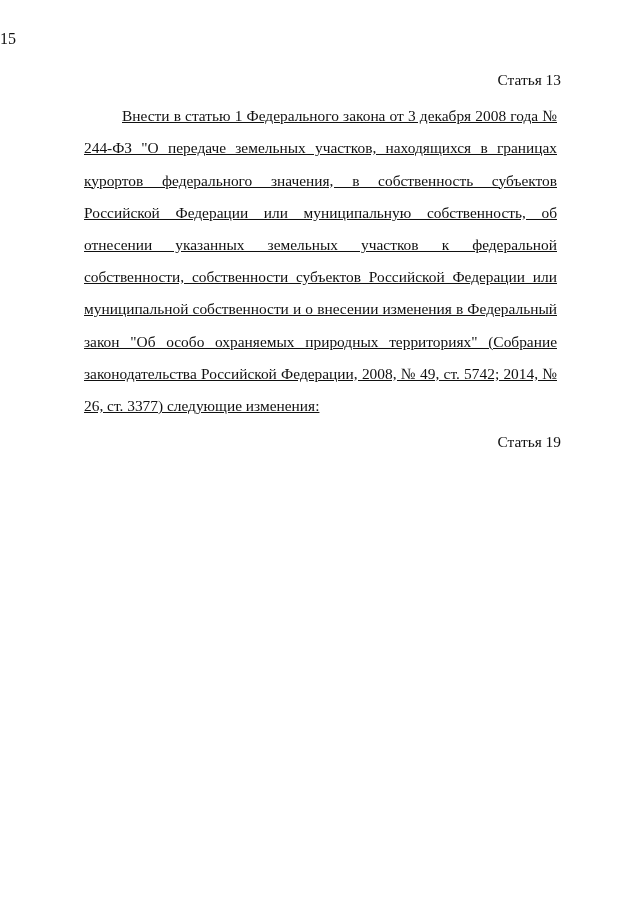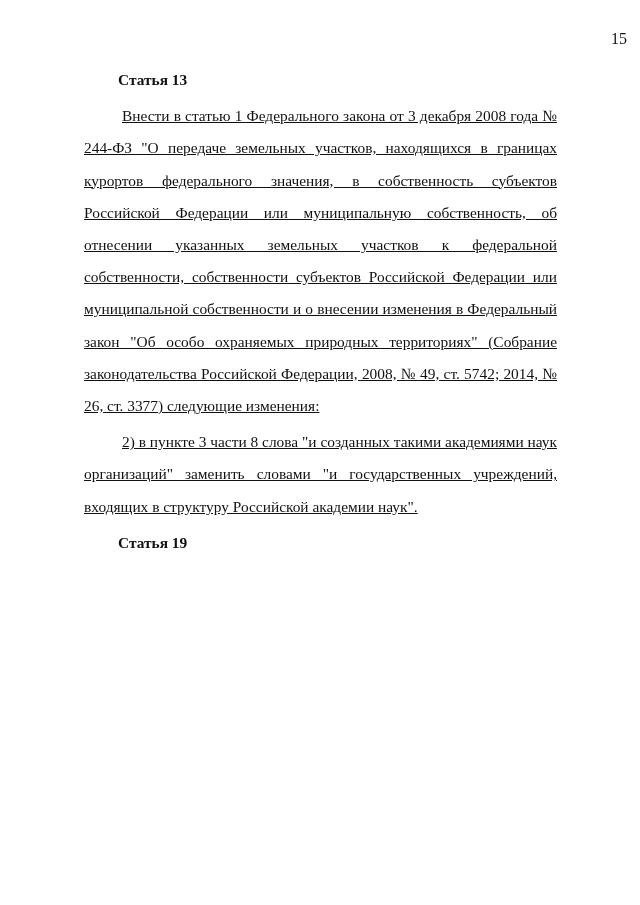--- a/index.html
+++ b/index.html
@@ -1,32 +1,31 @@
 <!DOCTYPE html>
 <html><head>
 <meta charset="utf-8">
 <style>
   html, body { margin: 0; padding: 0; background: #ffffff; }
   body { width: 640px; height: 905px; position: relative; overflow: hidden;
          font-family: "Liberation Serif", "DejaVu Serif", serif; color: #111; }
   .page { position: absolute; left: 0; top: 0; width: 640px; height: 905px; background: #fff; }
-  .pagenum { position: absolute; top: 30px; left: 0; width: 579px; text-align: right; font-size: 16px; padding-left: 48px; }
+  .pagenum { position: absolute; top: 30px; left: 0; width: 579px; text-align: left; font-size: 16px; }
   .content { position: absolute; left: 80px; top: 64px; width: 481px; font-size: 15.4px; line-height: 32.2px; }
-  .heading { font-weight: bold; padding-left: 38px; margin: 0; }
+  .heading { font-weight: normal; padding-left: 38px; margin: 0; text-align: right; }
   .para { margin: 4px; text-align: justify; text-indent: 38px; text-decoration: underline; }
   .h14 { margin-top: 1px; }
 </style>
 </head>
 <body>
 
 <div class="page">
   <div class="pagenum">15</div>
   <div class="content">
     <section>
       <p class="heading">Статья 13</p>
       <p class="para">Внести в статью 1 Федерального закона от 3 декабря 2008 года № 244-ФЗ "О передаче земельных участков, находящихся в границах курортов федерального значения, в собственность субъектов Российской Федерации или муниципальную собственность, об отнесении указанных земельных участков к федеральной собственности, собственности субъектов Российской Федерации или муниципальной собственности и о внесении изменения в Федеральный закон "Об особо охраняемых природных территориях" (Собрание законодательства Российской Федерации, 2008, № 49, ст. 5742; 2014, № 26, ст. 3377) следующие изменения:</p>
-      <p class="para">2) в пункте 3 части 8 слова "и созданных такими академиями наук организаций" заменить словами "и государственных учреждений, входящих в структуру Российской академии наук".</p>
     </section>
     <section class="h14">
       <p class="heading">Статья 19</p>
     </section>
   </div>
 </div>
 
 </body></html>

